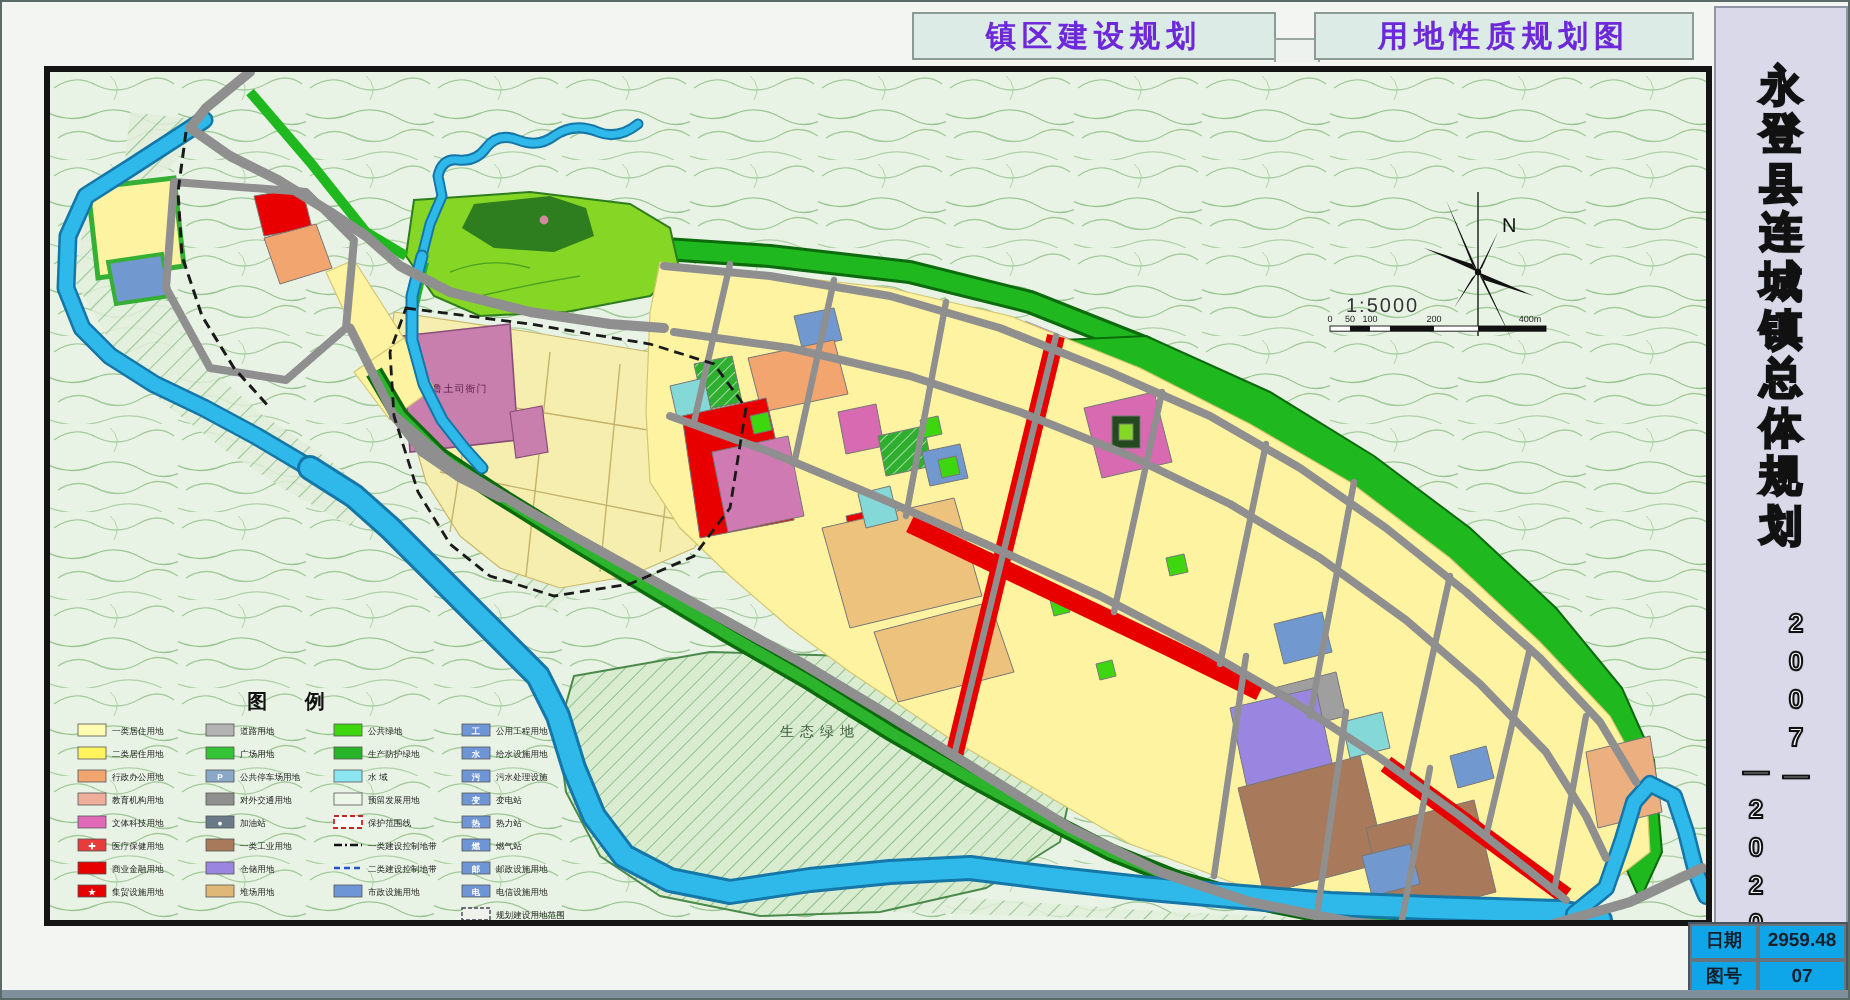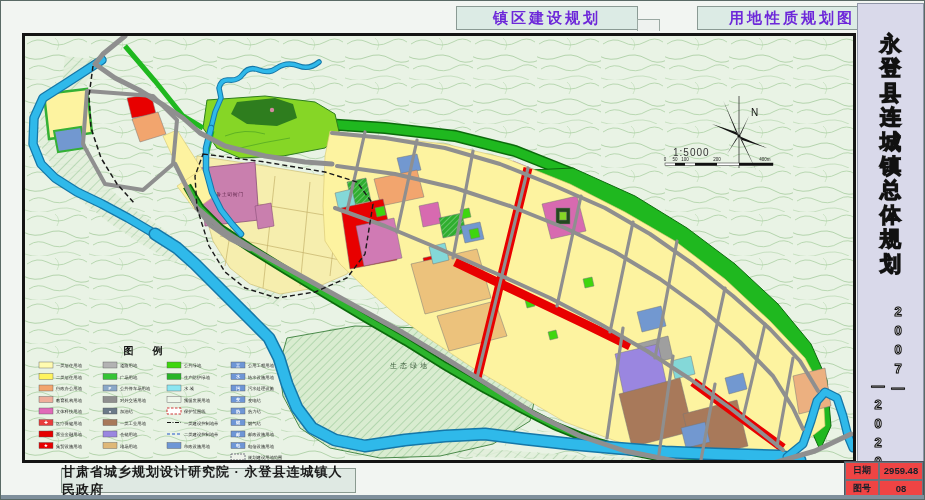--- a/index.html
+++ b/index.html
@@ -1,33 +1,33 @@
 <!DOCTYPE html>
 <html><head>
 <meta charset="utf-8">
 <style>
   html,body{margin:0;padding:0;background:#cfd6d2;font-family:"Liberation Sans",sans-serif;}
   #sheet{position:relative;width:925px;height:500px;background:#f2f5f2;border:1px solid #5a6a66;box-sizing:border-box;overflow:hidden;}
   .titlebox{position:absolute;top:5px;height:24px;background:#dcebe5;border:1px solid #8a9a94;box-sizing:border-box;
     display:flex;align-items:center;justify-content:center;font-weight:bold;font-size:15px;letter-spacing:3px;color:#6d28d9;}
   #title-left{left:455px;width:182px;}
-  #title-right{left:656px;width:190px;margin-left:40px;}
+  #title-right{left:656px;width:190px;}
   #title-connector{position:absolute;left:636px;top:18px;width:21px;height:11px;border:1px solid #9aa8a2;border-bottom:none;background:#eef2ef;}
   #map-frame{position:absolute;left:21px;top:32px;width:834px;height:430px;border:3px solid #141414;box-sizing:border-box;background:#e9f3e5;}
   #sidebar{position:absolute;left:856px;top:2px;width:67px;height:459px;background:#d9d9ea;border:1px solid #9096a8;box-sizing:border-box;}
   #sidebar .bigchar{display:block;text-align:center;font-size:21px;line-height:24.4px;font-weight:bold;color:#ffffff;
     -webkit-text-stroke:1.2px #111;text-shadow:0 0 1px #111;}
   .yearcol{position:absolute;width:16px;text-align:center;}
   .yearcol span{display:block;font-size:13px;line-height:19px;font-weight:bold;color:#fff;-webkit-text-stroke:1px #111;text-shadow:0 0 1px #111;}
   #yearcol-1{left:32px;top:298px;}
   #yearcol-2{left:12px;top:372px;}
   #credit-box{position:absolute;left:60px;top:467px;width:295px;height:25px;background:#dfe9e3;border:1px solid #8a9a90;
     box-sizing:border-box;display:flex;align-items:center;justify-content:center;font-size:13px;font-weight:bold;color:#1a1a1a;letter-spacing:1px;}
   #titleblock{position:absolute;left:843px;top:460px;width:80px;height:37px;border:1px solid #4a545e;box-sizing:border-box;
-    display:grid;grid-template-columns:34px 1fr;grid-template-rows:1fr 1fr;background:#ef4444;}
+    display:grid;grid-template-columns:34px 1fr;grid-template-rows:1fr 1fr;background:#0ea5e9;}
   #titleblock div{border:0.5px solid #6a747e;display:flex;align-items:center;justify-content:center;font-weight:bold;color:#15202a;}
   #titleblock .lab{font-size:9px;}
   #titleblock .val{font-size:9.5px;}
   #bottom-band{position:absolute;left:0;top:494px;width:925px;height:6px;background:#7f8f9c;}
   svg text{font-family:"Liberation Sans",sans-serif;}
 </style>
 </head>
 <body>
 
 <div id="sheet">
@@ -391,23 +391,22 @@
       </div>
     <div class="yearcol" id="yearcol-2">
         <span>—</span>
         <span>2</span>
         <span>0</span>
         <span>2</span>
         <span>0</span>
       </div>
   </div>
 
-  <div id="credit-box">甘肃省城乡规划设计研究院 · 永登县连城镇人民政府</div>
 
   <div id="titleblock">
     <div class="lab">日期</div>
     <div class="val">2959.48</div>
     <div class="lab">图号</div>
-    <div class="val">08</div>
+    <div class="val">07</div>
   </div>
 
   <div id="bottom-band"></div>
 </div>
 
 </body></html>

